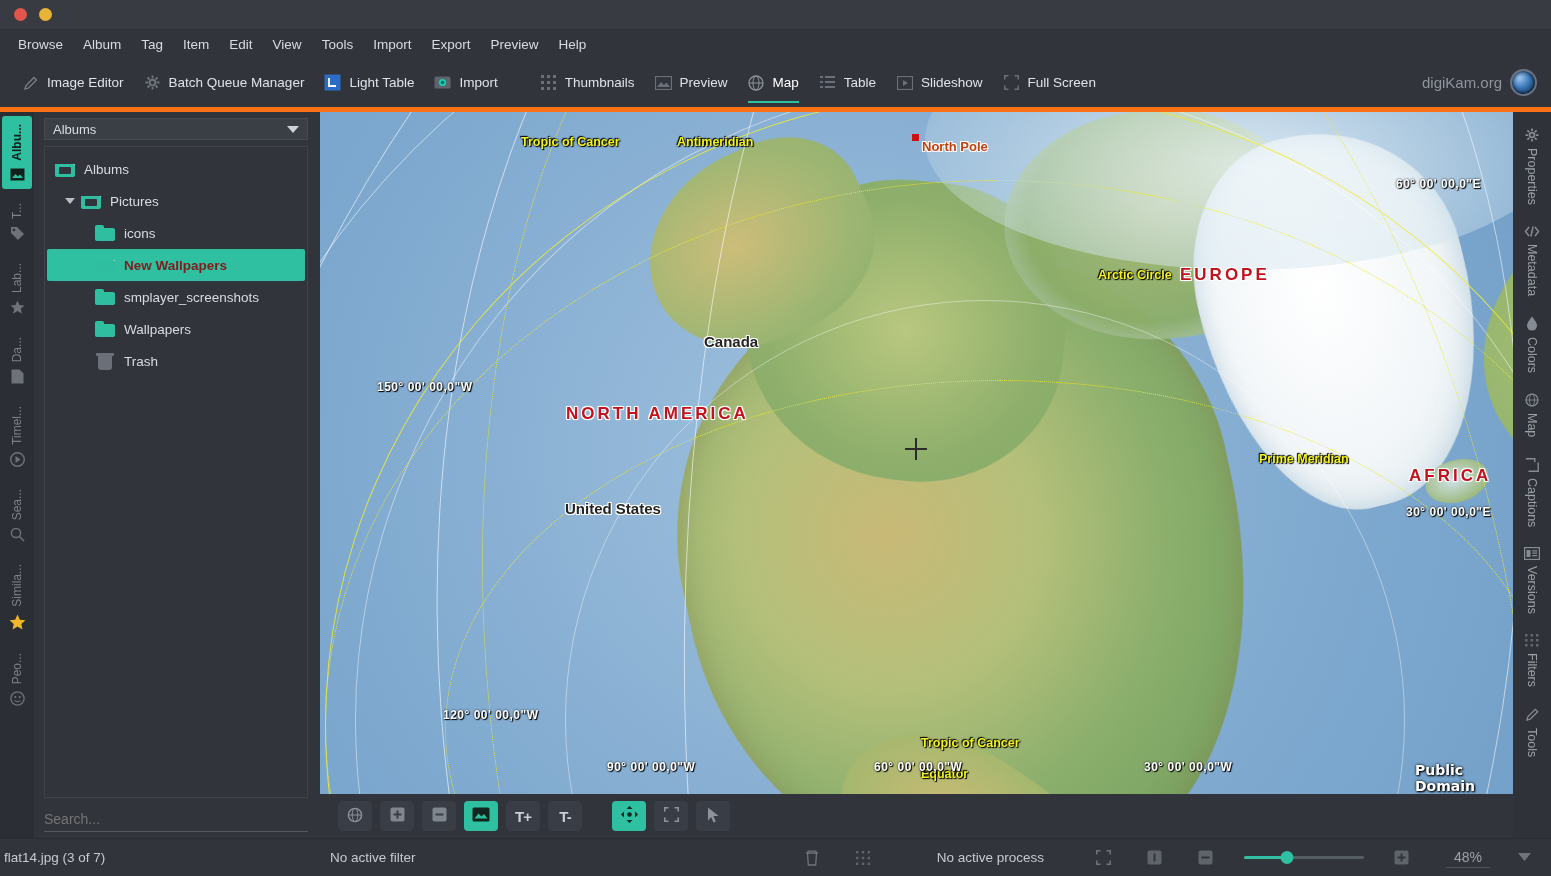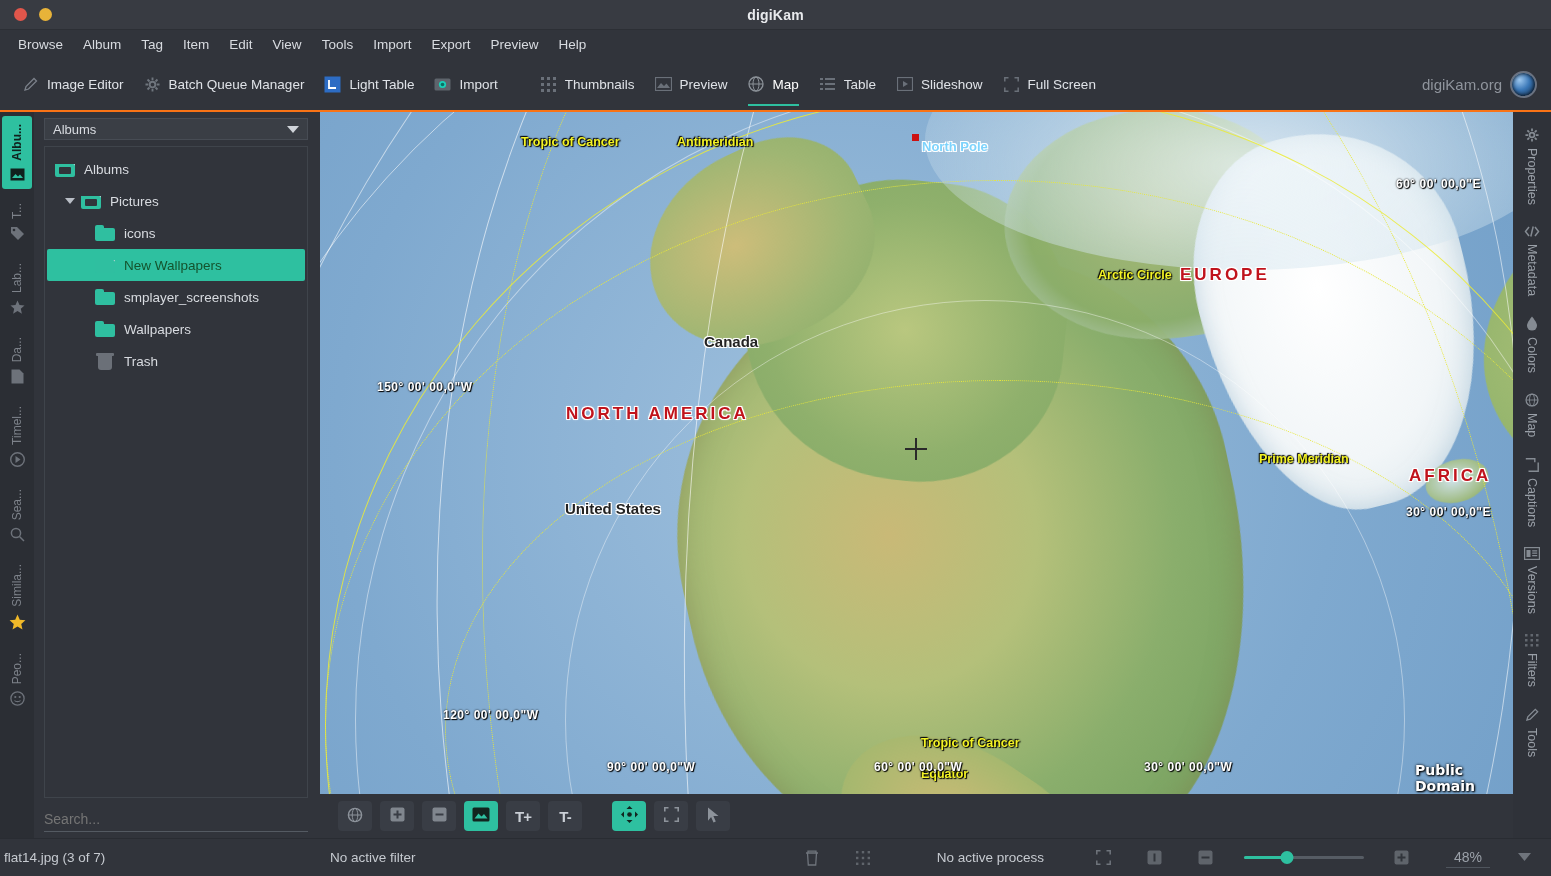--- a/index.html
+++ b/index.html
@@ -33,21 +33,21 @@
     padding-left:8px; gap:0; flex:0 0 28px;
   }
   .menu-item {
     font-size:13.5px; color:#d8dbe0; padding:4px 10px; border-radius:3px; cursor:default;
   }
 
   
   .toolbar {
     height:54px; background:#31343b; display:flex; align-items:center;
     padding:0 12px; flex:0 0 54px; position:relative;
-    border-bottom:2px solid #f97316;
+    border-bottom:5px solid #f97316;
   }
   .tb-item {
     display:flex; align-items:center; gap:8px; padding:8px 10px;
     font-size:13.5px; color:#dfe2e7; position:relative; height:100%;
     cursor:default;
   }
   .tb-item.active { color:#ffffff; }
   .tb-item.active::after {
     content:""; position:absolute; left:10px; right:10px; bottom:4px;
     height:2.5px; background:#2ec0a0;
@@ -116,21 +116,21 @@
   }
   .caret-down { width:0;height:0;border-left:6px solid transparent;border-right:6px solid transparent;border-top:7px solid #cfd3d9; }
   .tree {
     flex:1 1 auto; background:#31343b; border:1px solid #3f444b;
     padding:6px 2px; overflow:hidden;
   }
   .tnode {
     display:flex; align-items:center; height:32px; font-size:13.5px;
     color:#d8dbe0; padding-right:6px; border-radius:2px; cursor:default; position:relative;
   }
-  .tnode.sel { background:#2ec0a0; color:#14532d; }
+  .tnode.sel { background:#2ec0a0; color:#7f1d1d;font-weight:bold; }
   .tnode .tw { width:14px; flex:0 0 14px; display:flex; align-items:center; justify-content:center; }
   .disc { width:0;height:0;border-left:5px solid transparent;border-right:5px solid transparent;border-top:6px solid #b9bec6; }
   .folder { width:20px;height:16px;flex:0 0 20px;margin-right:9px;position:relative; }
   .folder .fb { position:absolute;left:0;top:3px;width:20px;height:13px;background:#2fbfa0;border-radius:0 2px 2px 2px; }
   .folder .ft { position:absolute;left:0;top:0px;width:9px;height:4px;background:#2fbfa0;border-radius:2px 2px 0 0; }
   .folder.open .fb { background:#2fbfa0; }
   .folder.open .ft { background:#d9dde2; width:20px; height:3px; top:3px; border-radius:0; }
   .folder.db .fb::after {
     content:""; position:absolute; left:4px; top:3px; width:12px; height:7px;
     background:#31343b; border-radius:1px;
@@ -195,21 +195,21 @@
   }
   .lbl-dark {
     color:#232323; font-size:15px; font-weight:bold;
     text-shadow:-1px -1px 0 #fff,1px -1px 0 #fff,-1px 1px 0 #fff,1px 1px 0 #fff,0 0 2px #fff;
   }
   .lbl-grid {
     color:#ffffff; font-size:12px; font-weight:bold; letter-spacing:.5px;
     text-shadow:0 0 2px #000,1px 1px 1px #000;
   }
   .lbl-pole {
-    color:#7dd3fc; font-size:13px; font-weight:bold;
+    color:#c2410c; font-size:13px; font-weight:bold;
     text-shadow:-1px -1px 0 #fff,1px -1px 0 #fff,-1px 1px 0 #fff,1px 1px 0 #fff;
   }
   .pole-marker { position:absolute; width:7px; height:7px; background:#cc1111; }
   .watermark {
     position:absolute; color:#fff; font-size:14px; font-weight:bold;
     font-family:"DejaVu Sans", sans-serif;
     text-shadow:0 0 3px #000,1px 1px 2px #000;
   }
   .crosshair { position:absolute; width:22px; height:22px; pointer-events:none; }
   .crosshair::before,.crosshair::after { content:""; position:absolute; background:#2a2a2a; }
@@ -258,21 +258,20 @@
 </head>
 <body>
 
 <div id="app">
 
   <div class="titlebar">
     <div class="wbtns">
       <div class="wbtn close"></div>
       <div class="wbtn min"></div>
     </div>
-    <div class="title-text">digiKam</div>
   </div>
 
   <div class="menubar">
     <div class="menu-item">Browse</div>
     <div class="menu-item">Album</div>
     <div class="menu-item">Tag</div>
     <div class="menu-item">Item</div>
     <div class="menu-item">Edit</div>
     <div class="menu-item">View</div>
     <div class="menu-item">Tools</div>

